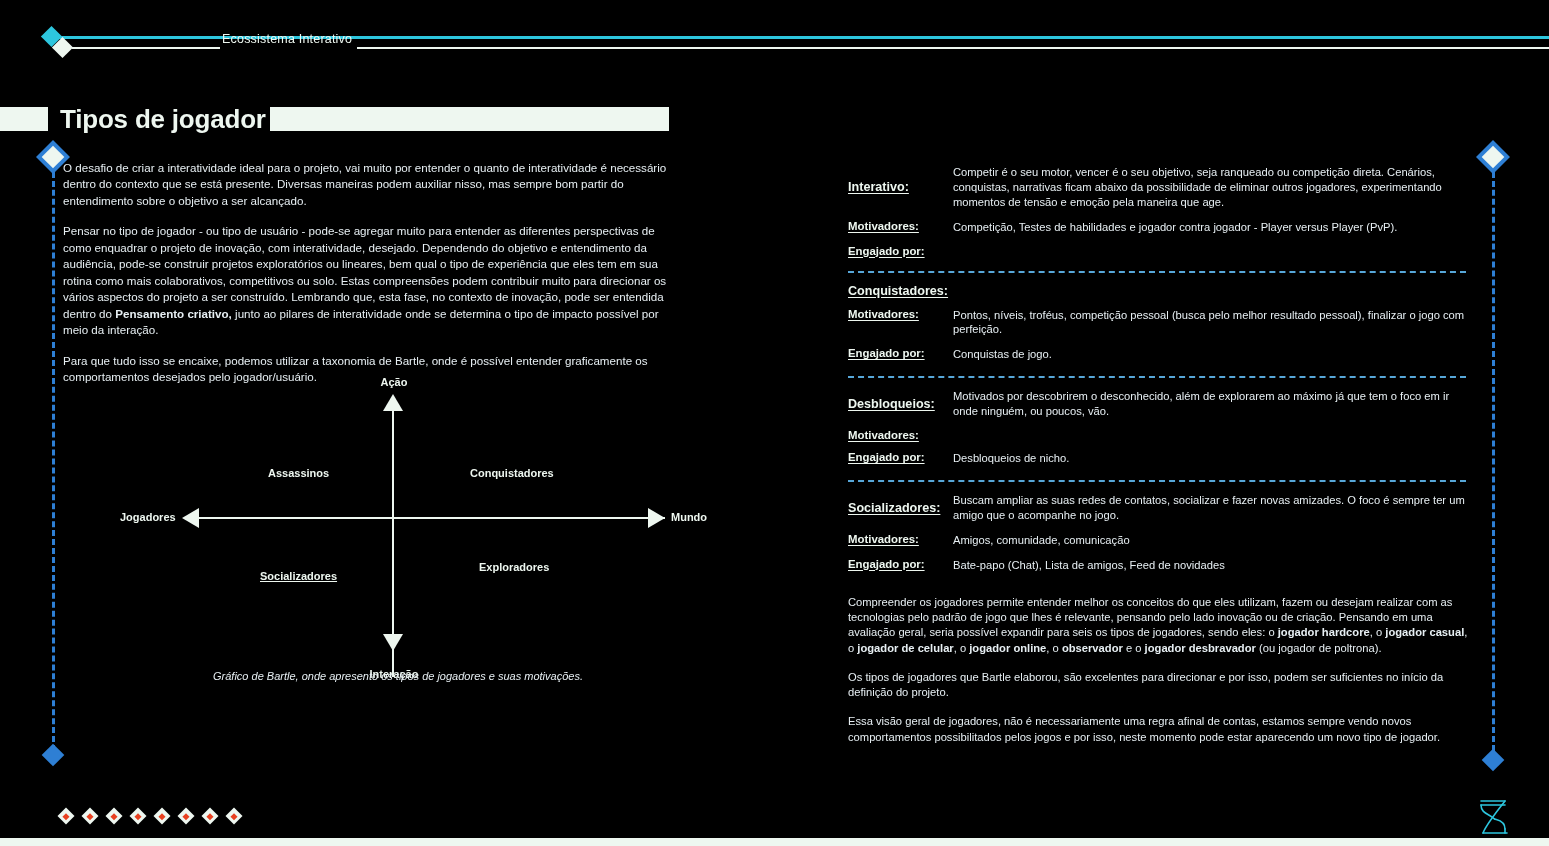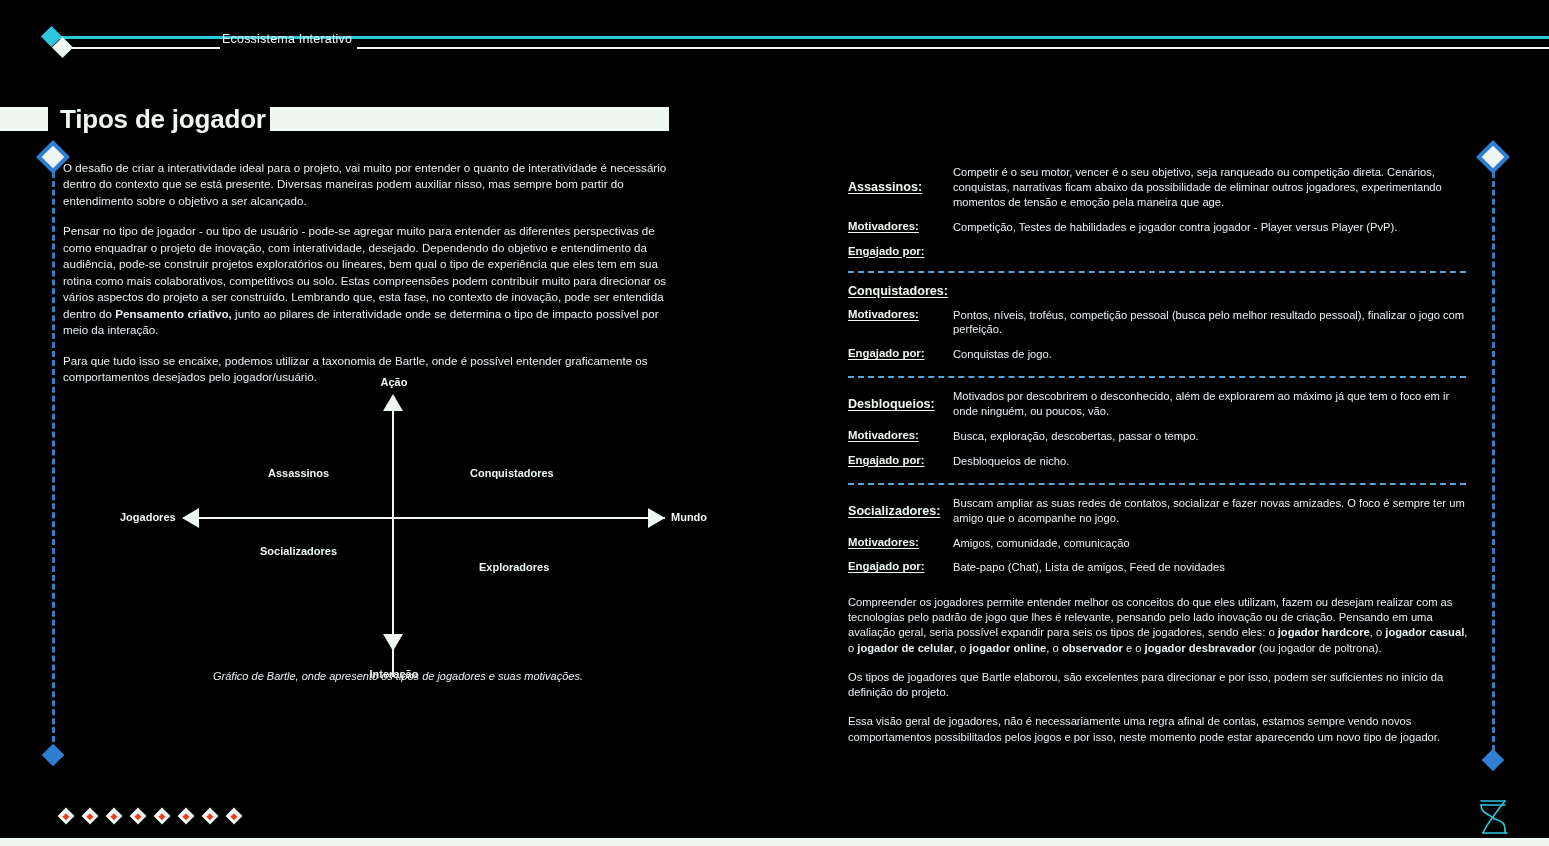--- a/index.html
+++ b/index.html
@@ -205,21 +205,21 @@
 
   .quad-label {
     position: absolute;
     font-size: 11px;
     font-weight: bold;
     color: #eef7f0;
     white-space: nowrap;
   }
   .q-assassinos     { left: 148px; top: 95px; }
   .q-conquistadores { left: 350px; top: 95px; }
-  .q-socializadores { left: 140px; top: 173px; }
+  .q-socializadores { left: 140px; top: 198px; text-decoration: underline; }
   .q-exploradores   { left: 359px; top: 189px; }
 
   .chart-caption {
     position: absolute;
     left: 118px;
     top: 670px;
     width: 560px;
     text-align: center;
     font-size: 11px;
     font-style: italic;
@@ -365,21 +365,21 @@
     <div class="quad-label q-conquistadores">Conquistadores</div>
     <div class="quad-label q-socializadores">Socializadores</div>
     <div class="quad-label q-exploradores">Exploradores</div>
   </div>
   <div class="chart-caption">Gráfico de Bartle, onde apresento os tipos de jogadores e suas motivações.</div>
 
   <div class="right-col">
 
     <div class="type-block">
       <div class="row head">
-        <div class="lab">Assassinos:</div>
+        <div class="lab">Interativo:</div>
         <div class="desc">Competir é o seu motor, vencer é o seu objetivo, seja ranqueado ou competição direta. Cenários, conquistas, narrativas ficam abaixo da possibilidade de eliminar outros jogadores, experimentando momentos de tensão e emoção pela maneira que age.</div>
       </div>
       <div class="row">
         <div class="lab">Motivadores:</div>
         <div class="desc">Competição, Testes de habilidades e jogador contra jogador - Player versus Player (PvP).</div>
       </div>
       <div class="row">
         <div class="lab">Engajado por:</div>
       </div>
     </div>
@@ -398,21 +398,20 @@
       </div>
     </div>
 
     <div class="type-block">
       <div class="row head">
         <div class="lab">Desbloqueios:</div>
         <div class="desc">Motivados por descobrirem o desconhecido, além de explorarem ao máximo já que tem o foco em ir onde ninguém, ou poucos, vão.</div>
       </div>
       <div class="row">
         <div class="lab">Motivadores:</div>
-        <div class="desc">Busca, exploração, descobertas, passar o tempo.</div>
       </div>
       <div class="row">
         <div class="lab">Engajado por:</div>
         <div class="desc">Desbloqueios de nicho.</div>
       </div>
     </div>
 
     <div class="type-block">
       <div class="row head">
         <div class="lab">Socializadores:</div>

